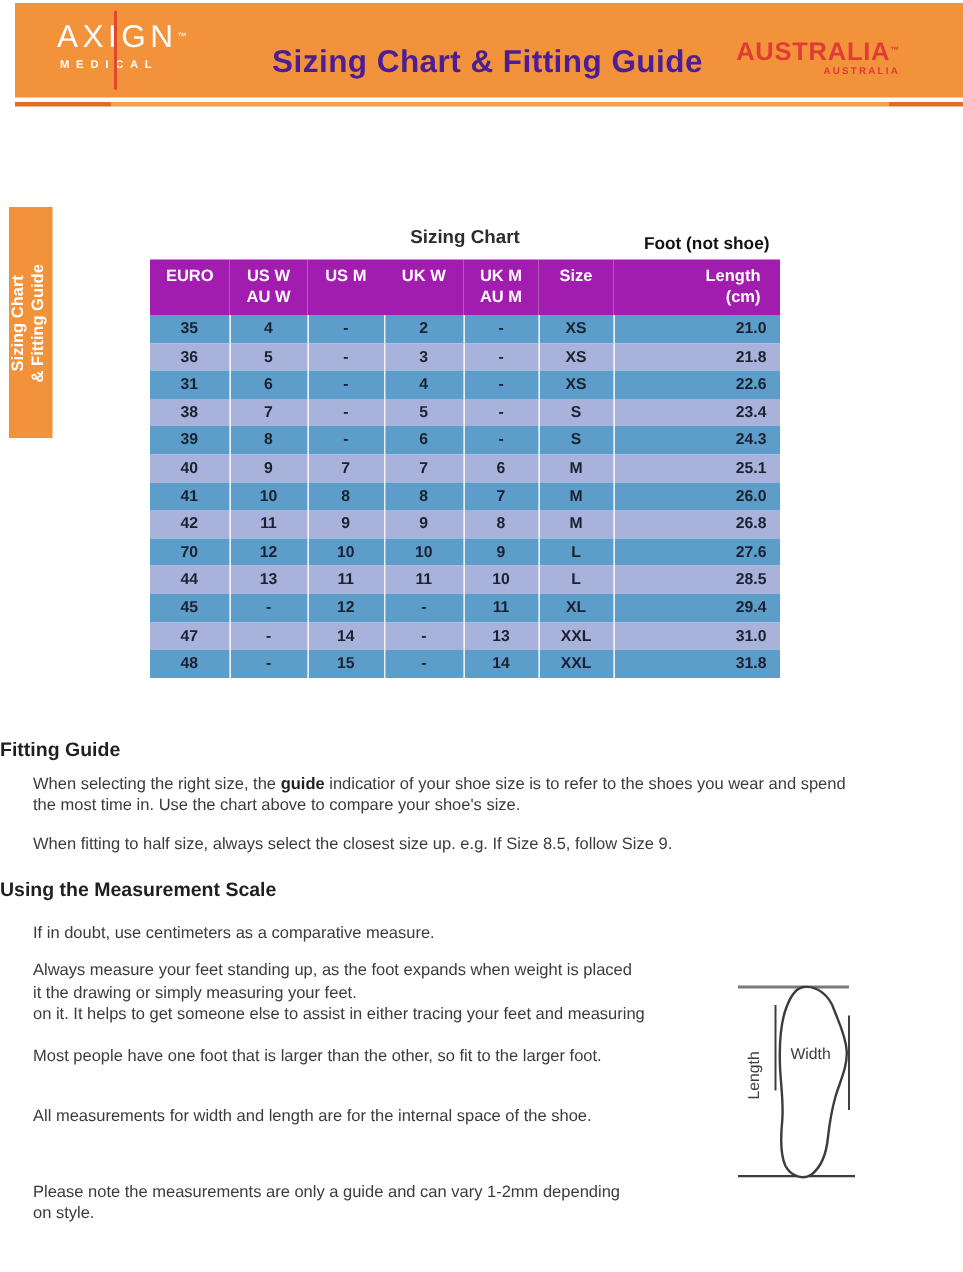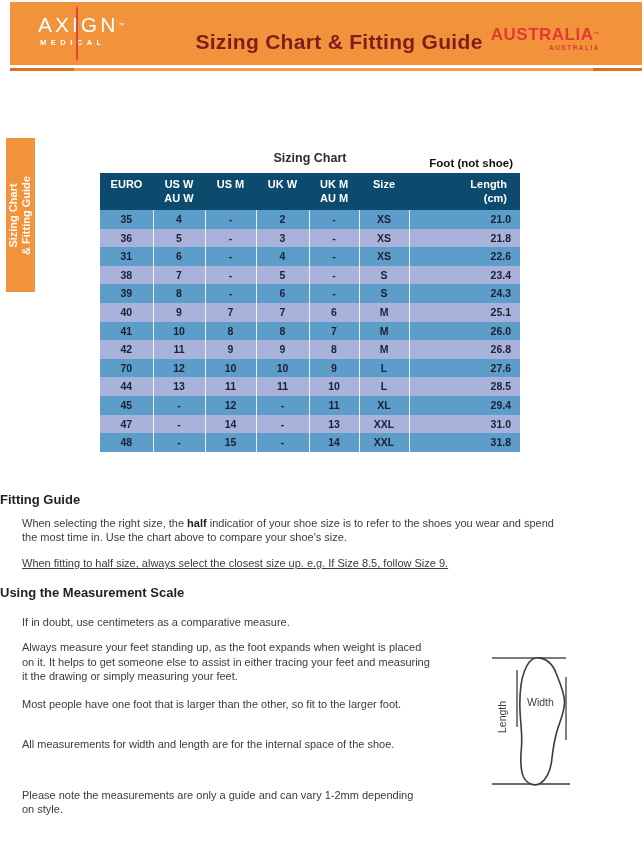--- a/index.html
+++ b/index.html
@@ -7,60 +7,60 @@
   body { font-family:"Liberation Sans", sans-serif; }
   .page { position:relative; width:642px; height:848px; background:#ffffff; overflow:hidden; }
 
   
   .header-band { position:absolute; left:10px; top:2px; width:632px; height:63px; background:#F2923B; }
   .axign-logo { position:absolute; left:28px; top:12px; color:#ffffff; }
   .axign-word { font-size:21px; font-weight:500; letter-spacing:3px; line-height:22px; }
   .axign-tm { font-size:6px; vertical-align:top; letter-spacing:0; }
   .axign-sub { font-size:7.5px; font-weight:700; letter-spacing:4.5px; margin-top:2px; padding-left:2px; }
   .needle { position:absolute; left:66px; top:5px; width:2px; height:53px; background:#E0482B; border-radius:1px; }
-  .header-title { position:absolute; left:144px; width:370px; top:28px; text-align:center;
-                  color:#7f1d1d; font-size:21px; font-weight:700; letter-spacing:0.3px; }
+  .header-title { position:absolute; left:130px; width:370px; top:28px; text-align:center;
+                  color:#4c1d95; font-size:21px; font-weight:700; letter-spacing:0.3px; }
   .archline { position:absolute; right:42px; top:24px; text-align:right; color:#E13B35; }
   .archline-word { font-size:17px; font-weight:700; letter-spacing:0.5px; line-height:17px; }
   .archline-tm { font-size:6px; vertical-align:top; }
   .archline-sub { font-size:6.5px; font-weight:700; letter-spacing:1.5px; margin-top:1px; }
   .header-rule { position:absolute; left:10px; top:68px; width:632px; height:3px;
                  background:linear-gradient(to right,#DD6F1E 0 64px,#F2A04B 64px 583px,#DD6F1E 583px 100%); }
 
   
   .side-tab { position:absolute; left:6px; top:138px; width:29px; height:154px; background:#F2923B; }
   .side-tab-text { position:absolute; width:154px; height:29px; left:-62.5px; top:62.5px;
                    transform:rotate(-90deg); text-align:center; color:#ffffff;
                    font-size:11px; font-weight:700; line-height:13px; }
 
   
   .chart-title { position:absolute; left:100px; width:420px; top:151px; text-align:center;
                  font-size:12.5px; font-weight:700; color:#2d2d2d; }
   .foot-note { position:absolute; left:390px; width:123px; top:157px; text-align:right;
                font-size:11.5px; font-weight:700; color:#111111; }
   table.sizing { position:absolute; left:100px; top:173px; width:420px;
                  border-collapse:collapse; table-layout:fixed; }
-  table.sizing th { background:#0c4a6e; color:#ffffff; font-size:11px; font-weight:700;
+  table.sizing th { background:#a21caf; color:#ffffff; font-size:11px; font-weight:700;
                     vertical-align:top; padding-top:4px; height:37px; line-height:14px; text-align:center;margin-top:24px; }
   table.sizing th:last-child { text-align:right; padding-right:13px; }
   table.sizing td { height:18.6px; font-size:10.5px; font-weight:700; color:#1c2030;
                     text-align:center; line-height:18.6px; }
   table.sizing td:not(:last-child) { border-right:1px solid rgba(255,255,255,0.85); }
   table.sizing td:last-child { text-align:right; padding-right:9px; }
   table.sizing tbody tr:nth-child(odd)  { background:#5C9DC9; }
   table.sizing tbody tr:nth-child(even) { background:#A9B2DB; }
 
   
   .h-center { position:absolute; left:0; width:622px; text-align:left;
               font-size:13px; font-weight:700; color:#1f1f1f; }
   .para { position:absolute; left:22px; font-size:11px; color:#3b3b3b; line-height:14px; }
   .para b { color:#1f1f1f; }
   #fitting-title { top:492px; }
   #fg-p1 { top:516px; }
-  #fg-p2 { top:556px;text-decoration:underline; }
+  #fg-p2 { top:556px; }
   #measure-title { top:585px; }
   #ms-p1 { top:615px; }
   #ms-p2 { top:640px; line-height:14.5px; }
   #ms-p3 { top:697px; }
   #ms-p4 { top:737px; }
   #ms-p5 { top:788px; }
 
   
   .diagram { position:absolute; left:486px; top:644px; width:152px; height:162px; }
   .diagram text { font-family:"Liberation Sans", sans-serif; font-size:10.5px; fill:#3c3c3c; }
@@ -248,31 +248,31 @@
           <td>-</td>
           <td>14</td>
           <td>XXL</td>
           <td>31.8</td>
         </tr>
       </tbody>
   </table>
 
   <div class="h-center" id="fitting-title">Fitting Guide</div>
   <div class="para" id="fg-p1">
-    <div><span>When selecting the right size, the </span><b>half</b><span> indicatior of your shoe size is to refer to the shoes you wear and spend</span></div>
+    <div><span>When selecting the right size, the </span><b>guide</b><span> indicatior of your shoe size is to refer to the shoes you wear and spend</span></div>
     <div>the most time in. Use the chart above to compare your shoe's size.</div>
   </div>
   <div class="para" id="fg-p2">When fitting to half size, always select the closest size up. e.g. If Size 8.5, follow Size 9.</div>
 
   <div class="h-center" id="measure-title">Using the Measurement Scale</div>
   <div class="para" id="ms-p1">If in doubt, use centimeters as a comparative measure.</div>
   <div class="para" id="ms-p2">
     <div>Always measure your feet standing up, as the foot expands when weight is placed</div>
+    <div>it the drawing or simply measuring your feet.</div>
     <div>on it. It helps to get someone else to assist in either tracing your feet and measuring</div>
-    <div>it the drawing or simply measuring your feet.</div>
   </div>
   <div class="para" id="ms-p3">Most people have one foot that is larger than the other, so fit to the larger foot.</div>
   <div class="para" id="ms-p4">All measurements for width and length are for the internal space of the shoe.</div>
   <div class="para" id="ms-p5">
     <div>Please note the measurements are only a guide and can vary 1-2mm depending</div>
     <div>on style.</div>
   </div>
 
   <svg class="diagram" viewBox="0 0 152 162">
     <line x1="6" y1="14" x2="80" y2="14" stroke="#7a7a7a" stroke-width="2"></line>

